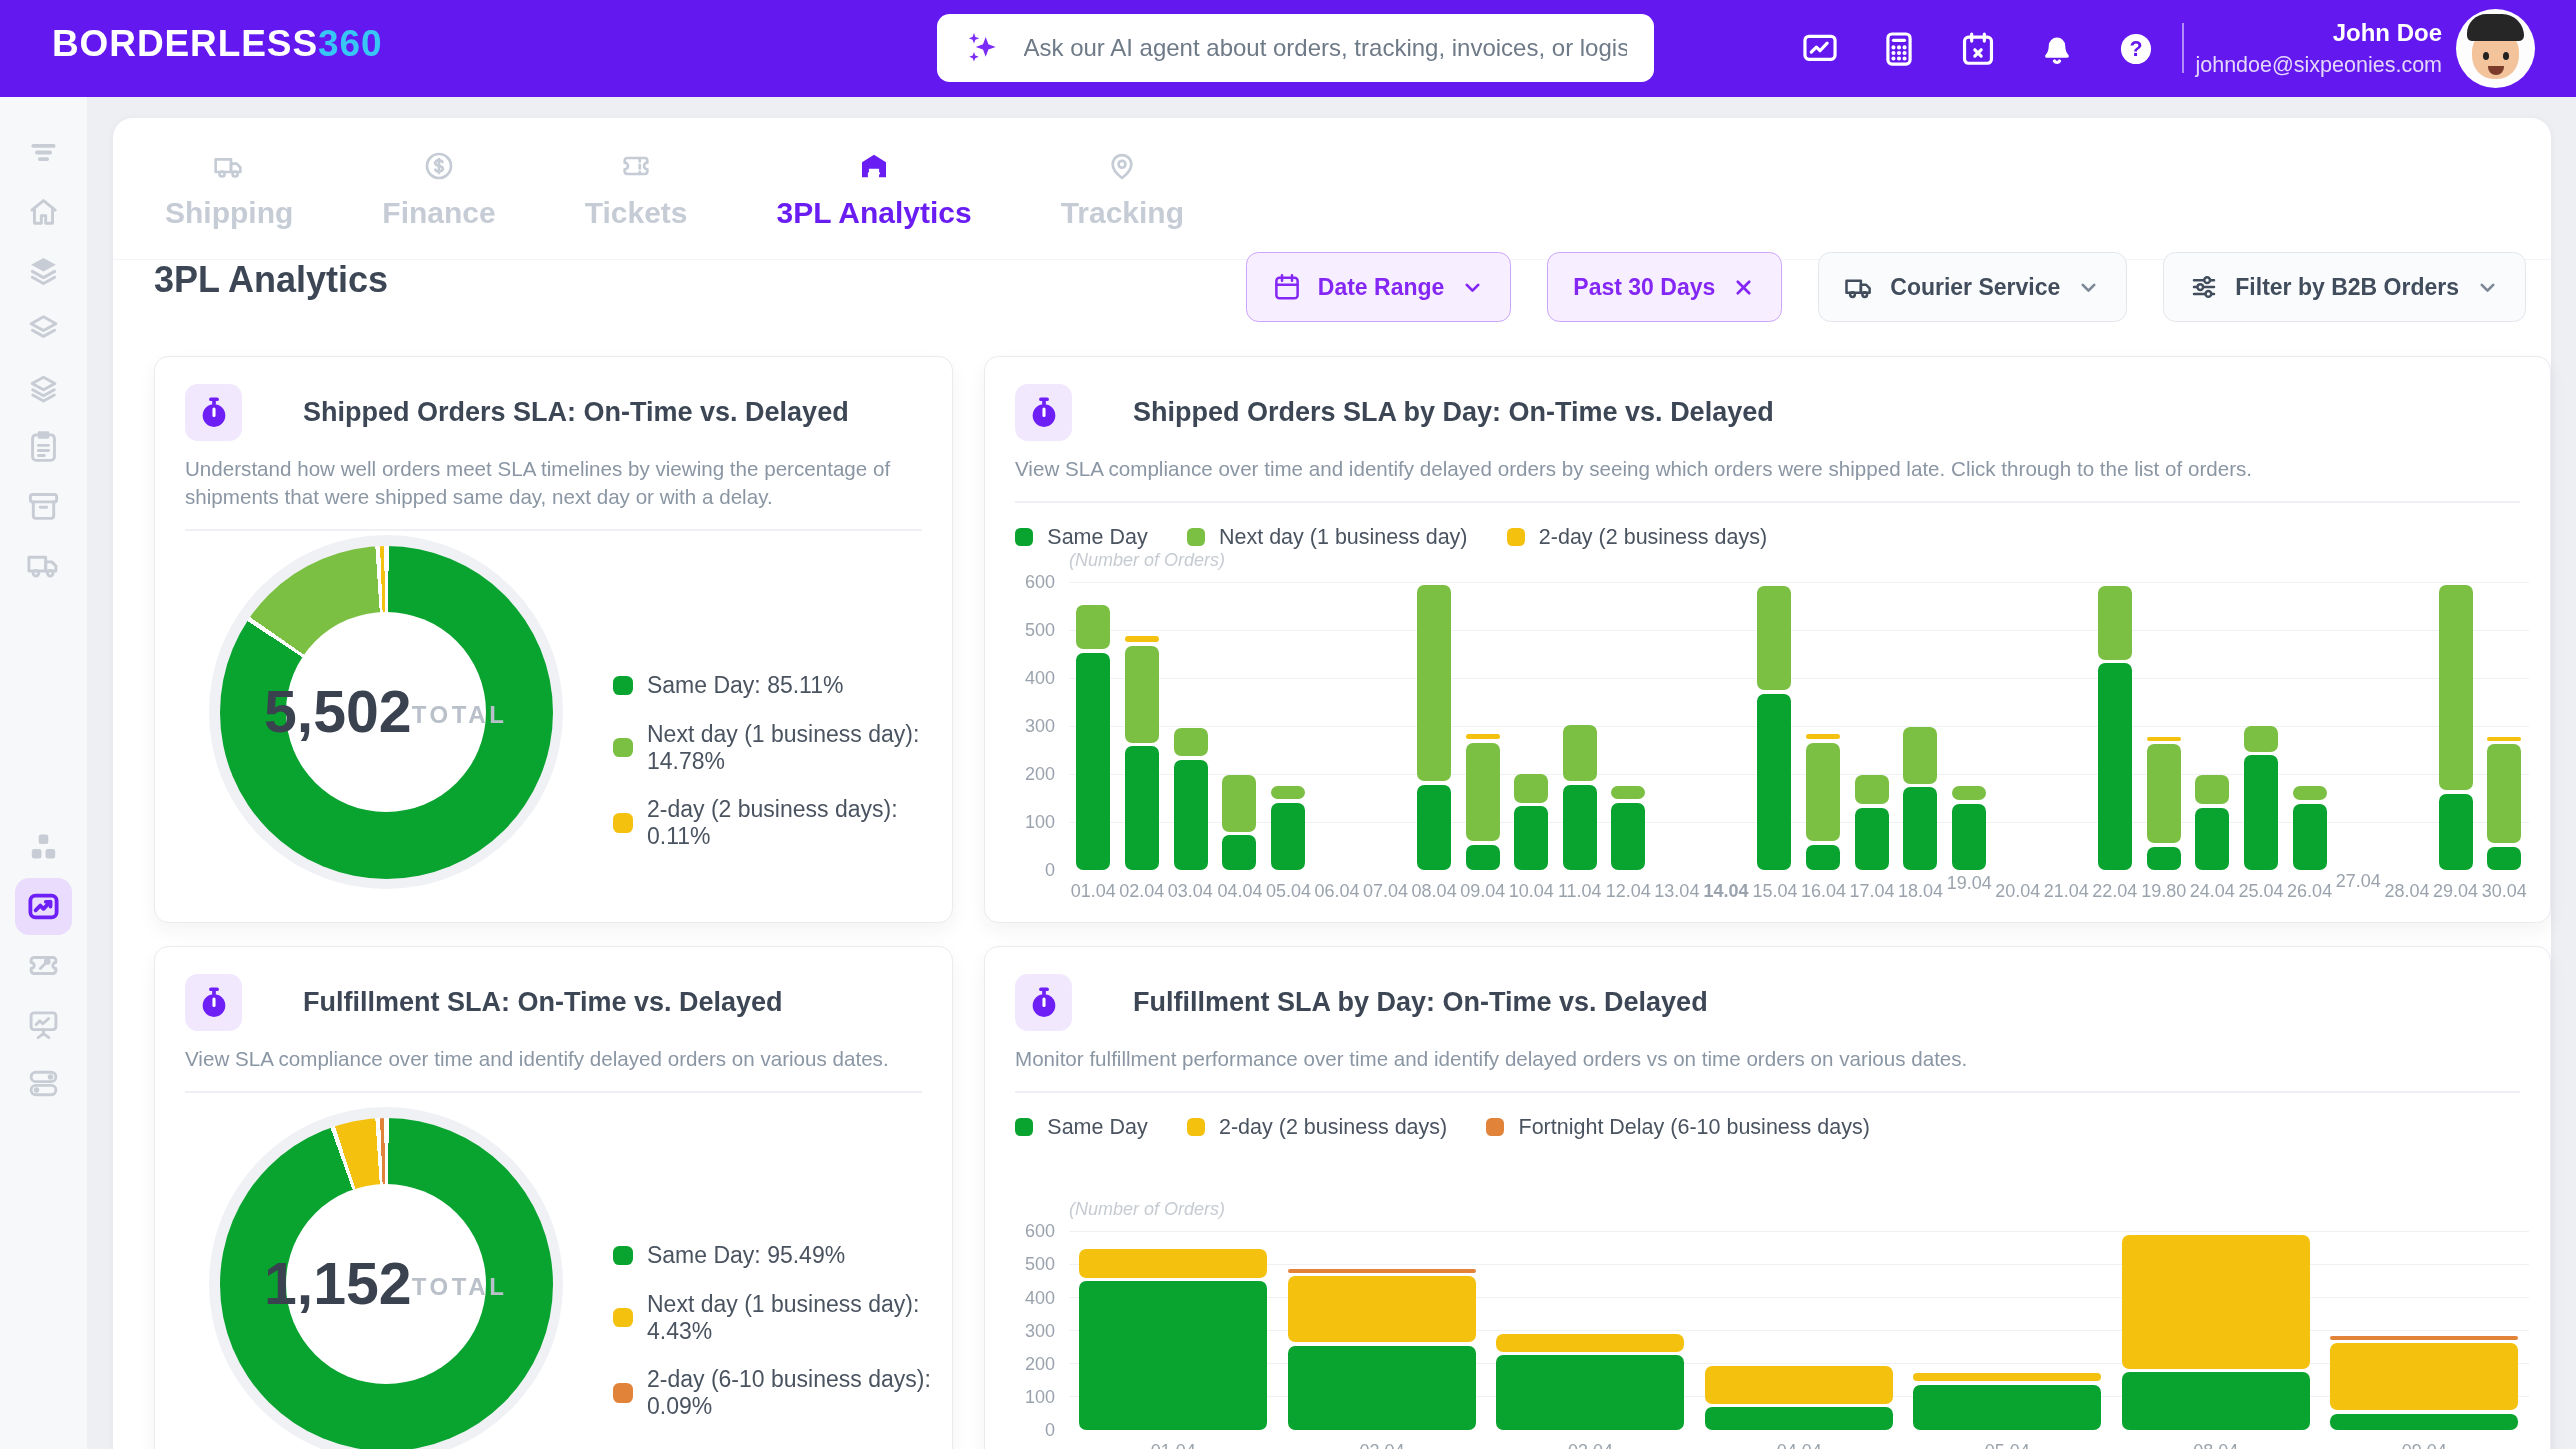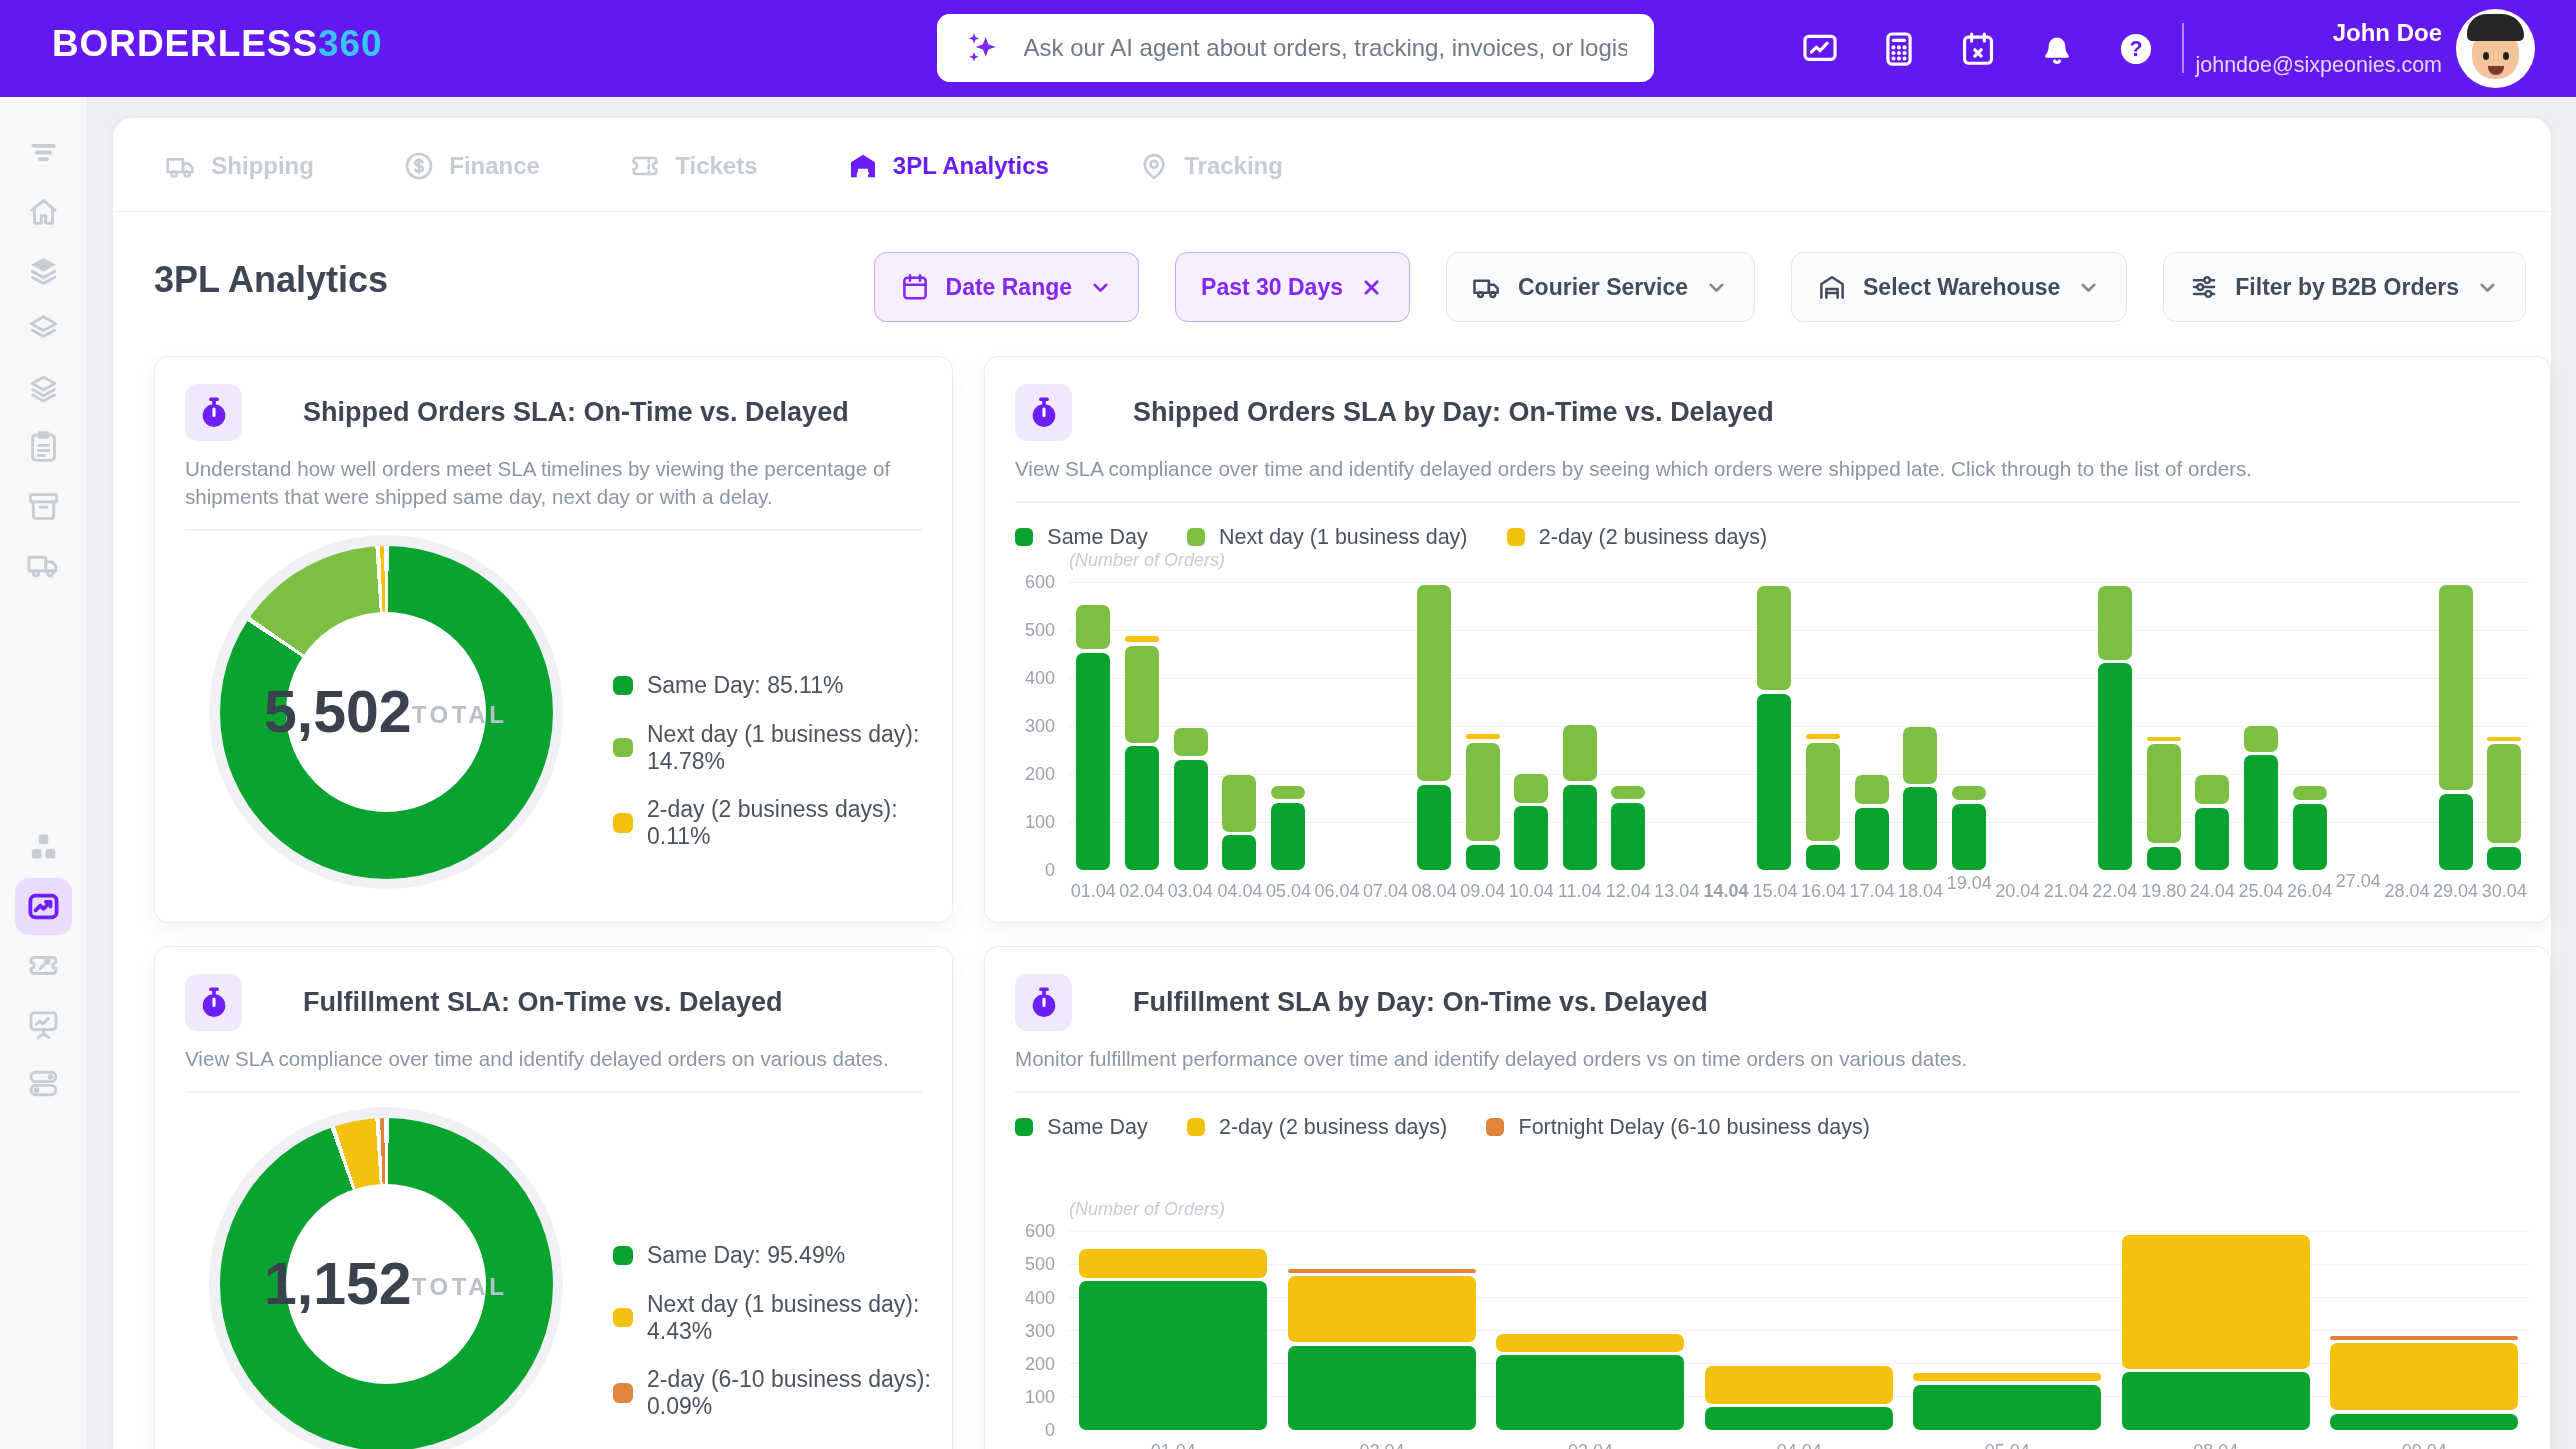--- a/index.html
+++ b/index.html
@@ -37,21 +37,21 @@
   .side-item { width:57px; height:57px; margin-bottom:1.8px; border-radius:14.3px; display:flex;
                align-items:center; justify-content:center; color:#c8cdd5; cursor:pointer; flex:0 0 auto; }
   .side-item .icon { width:35px; height:35px; }
   .side-item.gap-above { margin-top:225px; }
   .side-item.active { background:#e9dcfc; color:#6d1ff5; }
 
   
   .main-panel { position:absolute; left:113px; top:118px; width:2438px; height:1331px; background:#fff;
                 border-radius:19.7px 19.7px 0 0; box-shadow:0 1.8px 9px rgba(30,38,60,.05); }
   .tabs { display:flex; align-items:center; gap:89px; padding:32px 0 29px 52px; border-bottom:1.8px solid #f3f4f7; }
-  .tab { display:flex; align-items:center; gap:14.3px; color:#c6ccd5; font-weight:bold; font-size:24px; cursor:pointer; }
+  .tab { display:flex; align-items:center; gap:14.3px; color:#c6ccd5; font-weight:bold; font-size:30px; cursor:pointer;flex-direction:column; }
   .tab .icon { width:32px; height:32px; }
   .tab.active { color:#6a1df2; }
 
   .page-title { position:absolute; left:41px; top:141px; font-size:36px; font-weight:bold; color:#3c4654; }
   .filters { position:absolute; top:134px; right:25px; display:flex; gap:36px; }
   .chip { height:70px; border-radius:12.5px; display:flex; align-items:center; gap:16px; padding:0 25px;
           font-size:23px; font-weight:bold; cursor:pointer; }
   .chip .icon { width:30px; height:30px; }
   .chip .trail { width:25px; height:25px; }
   .chip-active { background:#f7efff; border:1.8px solid #cba6f8; color:#8427f5; }
@@ -301,31 +301,20 @@
           </svg></span>
       </button>
       <button class="chip chip-default">
         <span class="icon"><svg viewBox="0 0 24 24" width="100%" height="100%" fill="none" stroke="currentColor" stroke-width="2" stroke-linecap="round" stroke-linejoin="round">
             <path d="M2 7h11.5v9.5H2z"></path>
             <path d="M13.5 10.2h4.2l2.8 2.9v3.4h-7z"></path>
             <circle cx="6.8" cy="18" r="1.9"></circle>
             <circle cx="16.6" cy="18" r="1.9"></circle>
           </svg></span>
         <span>Courier Service</span>
-        <span class="icon trail"><svg viewBox="0 0 24 24" width="100%" height="100%" fill="none" stroke="currentColor" stroke-width="2" stroke-linecap="round" stroke-linejoin="round">
-            <path d="M6.5 9.5l5.5 5.5 5.5-5.5" stroke-width="2.6"></path>
-          </svg></span>
-      </button>
-      <button class="chip chip-default">
-        <span class="icon"><svg viewBox="0 0 24 24" width="100%" height="100%" fill="none" stroke="currentColor" stroke-width="2" stroke-linecap="round" stroke-linejoin="round">
-            <path d="M3.5 20.5V9.6L12 4.2l8.5 5.4v10.9"></path>
-            <path d="M7.5 20.5v-7h9v7"></path>
-            <path d="M7.5 16.8h9"></path>
-          </svg></span>
-        <span>Select Warehouse</span>
         <span class="icon trail"><svg viewBox="0 0 24 24" width="100%" height="100%" fill="none" stroke="currentColor" stroke-width="2" stroke-linecap="round" stroke-linejoin="round">
             <path d="M6.5 9.5l5.5 5.5 5.5-5.5" stroke-width="2.6"></path>
           </svg></span>
       </button>
       <button class="chip chip-default">
         <span class="icon"><svg viewBox="0 0 24 24" width="100%" height="100%" fill="none" stroke="currentColor" stroke-width="2" stroke-linecap="round" stroke-linejoin="round">
             <path d="M4 6.5h16M4 12h16M4 17.5h16"></path>
             <circle cx="14.5" cy="6.5" r="2.3" fill="#fafbfc"></circle>
             <circle cx="9" cy="12" r="2.3" fill="#fafbfc"></circle>
             <circle cx="15.5" cy="17.5" r="2.3" fill="#fafbfc"></circle>

